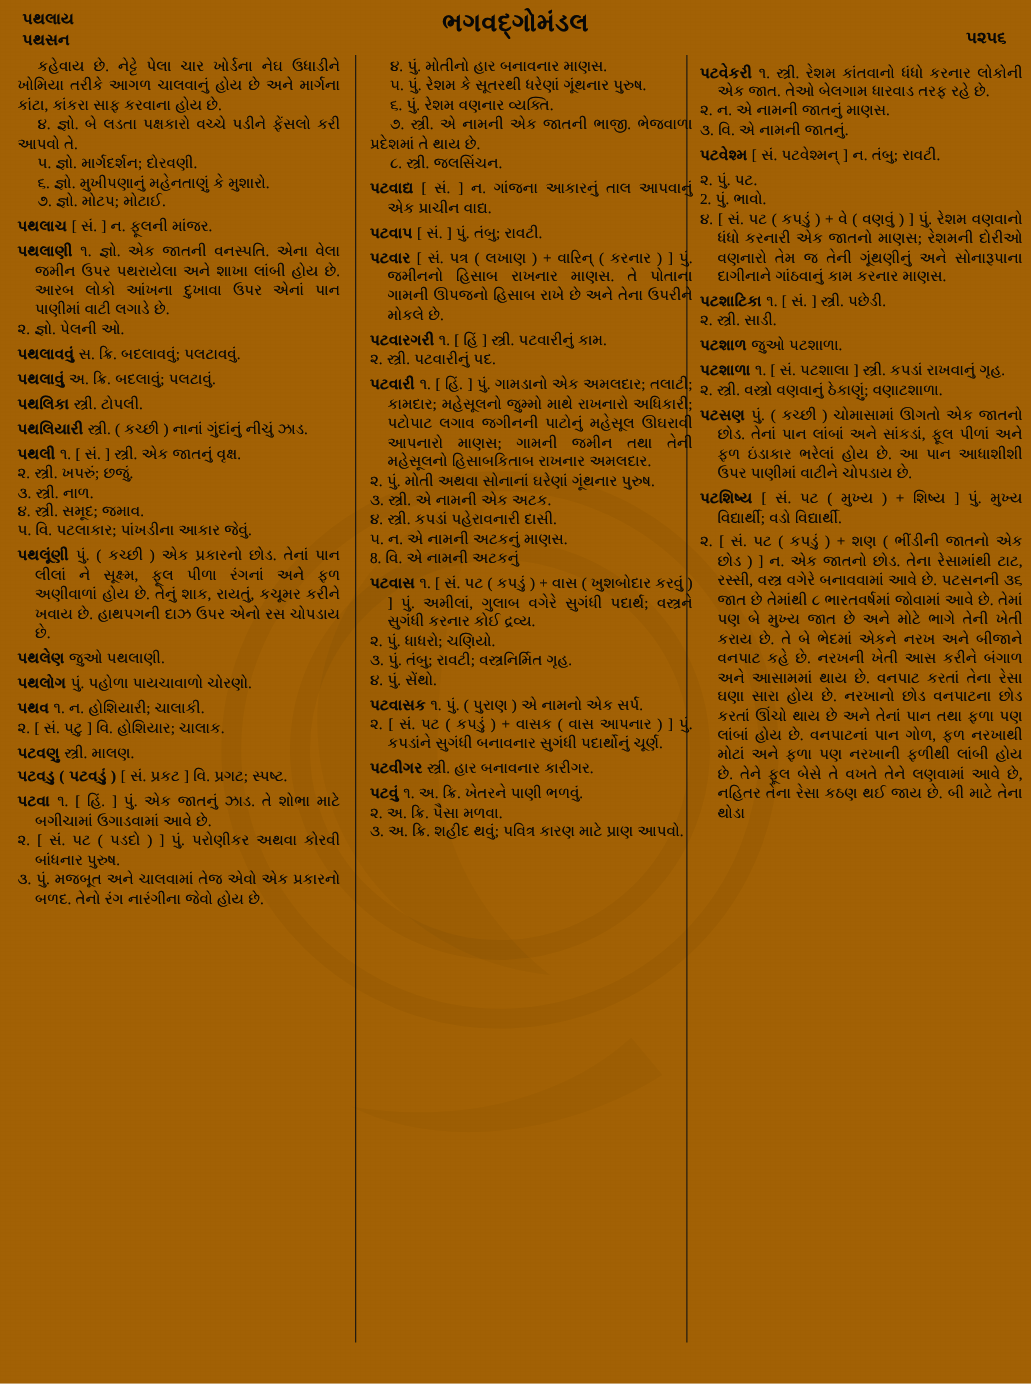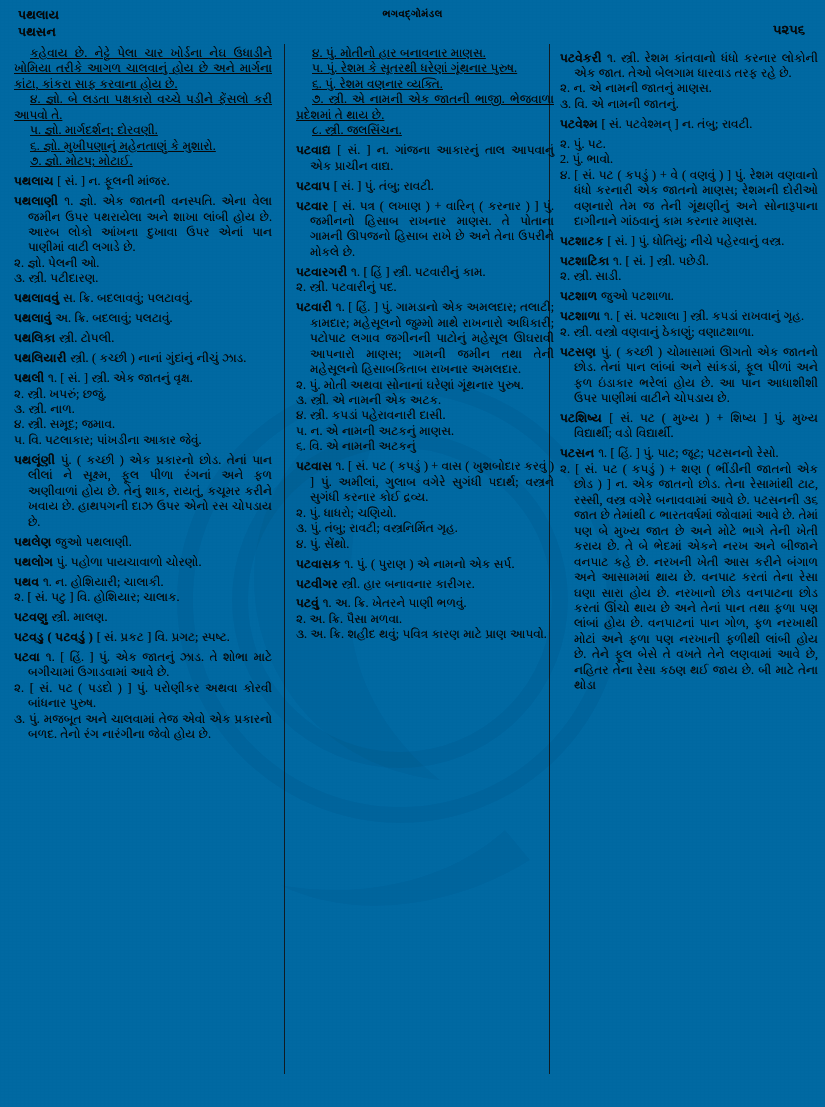--- a/index.html
+++ b/index.html
@@ -8,21 +8,21 @@
     width:825px;height:1107px;
     font-family:"Liberation Serif","DejaVu Serif",serif;
     color:#0a0a0a;
     position:relative;
     overflow:hidden;
     -webkit-font-smoothing:none;
   }
   
   #page{
     position:absolute;inset:0;
-    background:#0369a1;
+    background:#a16207;
     filter:contrast(1.02);
   }
   #paper-grain{
     position:absolute;inset:0;
     pointer-events:none;
     background:
       repeating-linear-gradient(0deg, rgba(0,0,0,0.010) 0px, rgba(0,0,0,0.010) 1px, rgba(0,0,0,0) 1px, rgba(0,0,0,0) 3px),
       repeating-linear-gradient(90deg, rgba(0,0,0,0.008) 0px, rgba(0,0,0,0.008) 1px, rgba(0,0,0,0) 1px, rgba(0,0,0,0) 4px);
     opacity:.5;
     z-index:6;
@@ -38,21 +38,21 @@
     position:absolute;left:0;top:0;width:825px;height:48px;z-index:4;
   }
   .guide-left{
     position:absolute;left:18px;top:7px;
     font-weight:bold;font-size:12.5px;line-height:17px;
     letter-spacing:.2px;
   }
   .guide-left div{white-space:nowrap;}
   .book-title{
     position:absolute;left:0;top:8px;width:825px;
-    text-align:center;font-weight:bold;font-size:10px;
+    text-align:center;font-weight:bold;font-size:20px;
     letter-spacing:.4px;
   }
   .folio{
     position:absolute;right:20px;top:22px;
     font-weight:bold;font-size:13px;
   }
   
   .col-rule{
     position:absolute;top:44px;width:1px;height:1030px;
     background:#141414;z-index:3;opacity:.88;
@@ -73,21 +73,21 @@
   #col-1{left:14px;}
   #col-2{left:296px;}
   #col-3{left:560px;}
   
   .entry{margin:0 0 0 0;padding:0;}
   .para{
     margin:0;padding:0;
     text-indent:0;
   }
   
-  .cont{text-indent:16px;text-decoration:underline;}
+  .cont{text-indent:16px;}
   
   .head-para{
     margin:0;padding:0;
     padding-left:14px;
     text-indent:-14px;
   }
   
   .sense{
     margin:0;padding:0;
     padding-left:14px;
@@ -138,21 +138,20 @@
       <div class="para cont">૬. જ્ઞો. મુખીપણાનું મહેનતાણું કે મુશારો.</div>
       <div class="para cont">૭. જ્ઞો. મોટપ; મોટાઈ.</div>
       <div class="entry">
         <div class="gap"></div>
         <div class="head-para"><span class="hw">પથલાચ </span>[ સં. ] ન. ફૂલની માંજર.</div>
       </div>
       <div class="entry">
         <div class="gap"></div>
         <div class="head-para"><span class="hw">પથલાણી </span>૧. જ્ઞો. એક જાતની વનસ્પતિ. એના વેલા જમીન ઉપર પથરાયેલા અને શાખા લાંબી હોય છે. આરબ લોકો આંખના દુખાવા ઉપર એનાં પાન પાણીમાં વાટી લગાડે છે.</div>
         <div class="sense sense-first">૨. જ્ઞો. પેલની ઓ.</div>
-        <div class="sense sense-first">૩. સ્ત્રી. પટીદારણ.</div>
       </div>
       <div class="entry">
         <div class="gap"></div>
         <div class="head-para"><span class="hw">પથલાવવું </span>સ. ક્રિ. બદલાવવું; પલટાવવું.</div>
       </div>
       <div class="entry">
         <div class="gap"></div>
         <div class="head-para"><span class="hw">પથલાવું </span>અ. ક્રિ. બદલાવું; પલટાવું.</div>
       </div>
       <div class="entry">
@@ -226,32 +225,33 @@
         <div class="head-para"><span class="hw">પટવારગરી </span>૧. [ હિં ] સ્ત્રી. પટવારીનું કામ.</div>
         <div class="sense sense-first">૨. સ્ત્રી. પટવારીનું પદ.</div>
       </div>
       <div class="entry">
         <div class="gap"></div>
         <div class="head-para"><span class="hw">પટવારી </span>૧. [ હિં. ] પું. ગામડાનો એક અમલદાર; તલાટી; કામદાર; મહેસૂલનો જુમ્મો માથે રાખનારો અધિકારી; પટોપાટ લગાવ જગીનની પાટોનું મહેસૂલ ઊઘરાવી આપનારો માણસ; ગામની જમીન તથા તેની મહેસૂલનો હિસાબકિતાબ રાખનાર અમલદાર.</div>
         <div class="sense sense-first">૨. પું. મોતી અથવા સોનાનાં ઘરેણાં ગૂંથનાર પુરુષ.</div>
         <div class="sense sense-first">૩. સ્ત્રી. એ નામની એક અટક.</div>
         <div class="sense sense-first">૪. સ્ત્રી. કપડાં પહેરાવનારી દાસી.</div>
         <div class="sense sense-first">૫. ન. એ નામની અટકનું માણસ.</div>
-        <div class="sense sense-first">૬. વિ. એ નામની અટકનું</div>
+        <div class="sense sense-first">8. વિ. એ નામની અટકનું</div>
       </div>
       <div class="entry">
         <div class="gap"></div>
         <div class="head-para"><span class="hw">પટવાસ </span>૧. [ સં. પટ ( કપડું ) + વાસ ( ખુશબોદાર કરવું ) ] પું. અમીલાં, ગુલાબ વગેરે સુગંધી પદાર્થ; વસ્ત્રને સુગંધી કરનાર કોઈ દ્રવ્ય.</div>
         <div class="sense sense-first">૨. પું. ધાધરો; ચણિયો.</div>
         <div class="sense sense-first">૩. પું. તંબુ; રાવટી; વસ્ત્રનિર્મિત ગૃહ.</div>
         <div class="sense sense-first">૪. પું. સેંથો.</div>
       </div>
       <div class="entry">
         <div class="gap"></div>
         <div class="head-para"><span class="hw">પટવાસક </span>૧. પું. ( પુરાણ ) એ નામનો એક સર્પ.</div>
+        <div class="sense sense-first">૨. [ સં. પટ ( કપડું ) + વાસક ( વાસ આપનાર ) ] પું. કપડાંને સુગંધી બનાવનાર સુગંધી પદાર્થોનું ચૂર્ણ.</div>
       </div>
       <div class="entry">
         <div class="gap"></div>
         <div class="head-para"><span class="hw">પટવીગર </span>સ્ત્રી. હાર બનાવનાર કારીગર.</div>
       </div>
       <div class="entry">
         <div class="gap"></div>
         <div class="head-para"><span class="hw">પટવું </span>૧. અ. ક્રિ. ખેતરને પાણી ભળવું.</div>
         <div class="sense sense-first">૨. અ. ક્રિ. પૈસા મળવા.</div>
         <div class="sense sense-first">૩. અ. ક્રિ. શહીદ થવું; પવિત્ર કારણ માટે પ્રાણ આપવો.</div>
@@ -269,24 +269,20 @@
         <div class="head-para"><span class="hw">પટવેશ્મ </span>[ સં. પટવેશ્મન્ ] ન. તંબુ; રાવટી.</div>
       </div>
       <div class="entry">
         <div class="gap"></div>
         <div class="sense sense-first">૨. પું. પટ.</div>
         <div class="sense sense-first">2. પું. ભાવો.</div>
         <div class="sense sense-first">૪. [ સં. પટ ( કપડું ) + વે ( વણવું ) ] પું. રેશમ વણવાનો ધંધો કરનારી એક જાતનો માણસ; રેશમની દોરીઓ વણનારો તેમ જ તેની ગૂંથણીનું અને સોનારૂપાના દાગીનાને ગાંઠવાનું કામ કરનાર માણસ.</div>
       </div>
       <div class="entry">
         <div class="gap"></div>
-        <div class="head-para"><span class="hw">પટશાટક </span>[ સં. ] પું. ધોતિયું; નીચે પહેરવાનું વસ્ત્ર.</div>
-      </div>
-      <div class="entry">
-        <div class="gap"></div>
         <div class="head-para"><span class="hw">પટશાટિકા </span>૧. [ સં. ] સ્ત્રી. પછેડી.</div>
         <div class="sense sense-first">૨. સ્ત્રી. સાડી.</div>
       </div>
       <div class="entry">
         <div class="gap"></div>
         <div class="head-para"><span class="hw">પટશાળ </span>જુઓ પટશાળા.</div>
       </div>
       <div class="entry">
         <div class="gap"></div>
         <div class="head-para"><span class="hw">પટશાળા </span>૧. [ સં. પટશાલા ] સ્ત્રી. કપડાં રાખવાનું ગૃહ.</div>
@@ -295,19 +291,18 @@
       <div class="entry">
         <div class="gap"></div>
         <div class="head-para"><span class="hw">પટસણ </span>પું. ( કચ્છી ) ચોમાસામાં ઊગતો એક જાતનો છોડ. તેનાં પાન લાંબાં અને સાંકડાં, ફૂલ પીળાં અને ફળ ઇંડાકાર ભરેલાં હોય છે. આ પાન આધાશીશી ઉપર પાણીમાં વાટીને ચોપડાય છે.</div>
       </div>
       <div class="entry">
         <div class="gap"></div>
         <div class="head-para"><span class="hw">પટશિષ્ય </span>[ સં. પટ ( મુખ્ય ) + શિષ્ય ] પું. મુખ્ય વિદ્યાર્થી; વડો વિદ્યાર્થી.</div>
       </div>
       <div class="entry">
         <div class="gap"></div>
-        <div class="head-para"><span class="hw">પટસન </span>૧. [ હિં. ] પું. પાટ; જૂટ; પટસનનો રેસો.</div>
         <div class="sense sense-first">૨. [ સં. પટ ( કપડું ) + શણ ( ભીંડીની જાતનો એક છોડ ) ] ન. એક જાતનો છોડ. તેના રેસામાંથી ટાટ, રસ્સી, વસ્ત્ર વગેરે બનાવવામાં આવે છે. પટસનની ૩૬ જાત છે તેમાંથી ૮ ભારતવર્ષમાં જોવામાં આવે છે. તેમાં પણ બે મુખ્ય જાત છે અને મોટે ભાગે તેની ખેતી કરાય છે. તે બે ભેદમાં એકને નરખ અને બીજાને વનપાટ કહે છે. નરખની ખેતી આસ કરીને બંગાળ અને આસામમાં થાય છે. વનપાટ કરતાં તેના રેસા ઘણા સારા હોય છે. નરખાનો છોડ વનપાટના છોડ કરતાં ઊંચો થાય છે અને તેનાં પાન તથા ફળા પણ લાંબાં હોય છે. વનપાટનાં પાન ગોળ, ફળ નરખાથી મોટાં અને ફળા પણ નરખાની ફળીથી લાંબી હોય છે. તેને ફૂલ બેસે તે વખતે તેને લણવામાં આવે છે, નહિતર તેના રેસા કઠણ થઈ જાય છે. બી માટે તેના થોડા</div>
       </div>
     </div>
 
   <div id="paper-grain"></div>
 </div>
 
 </body></html>

